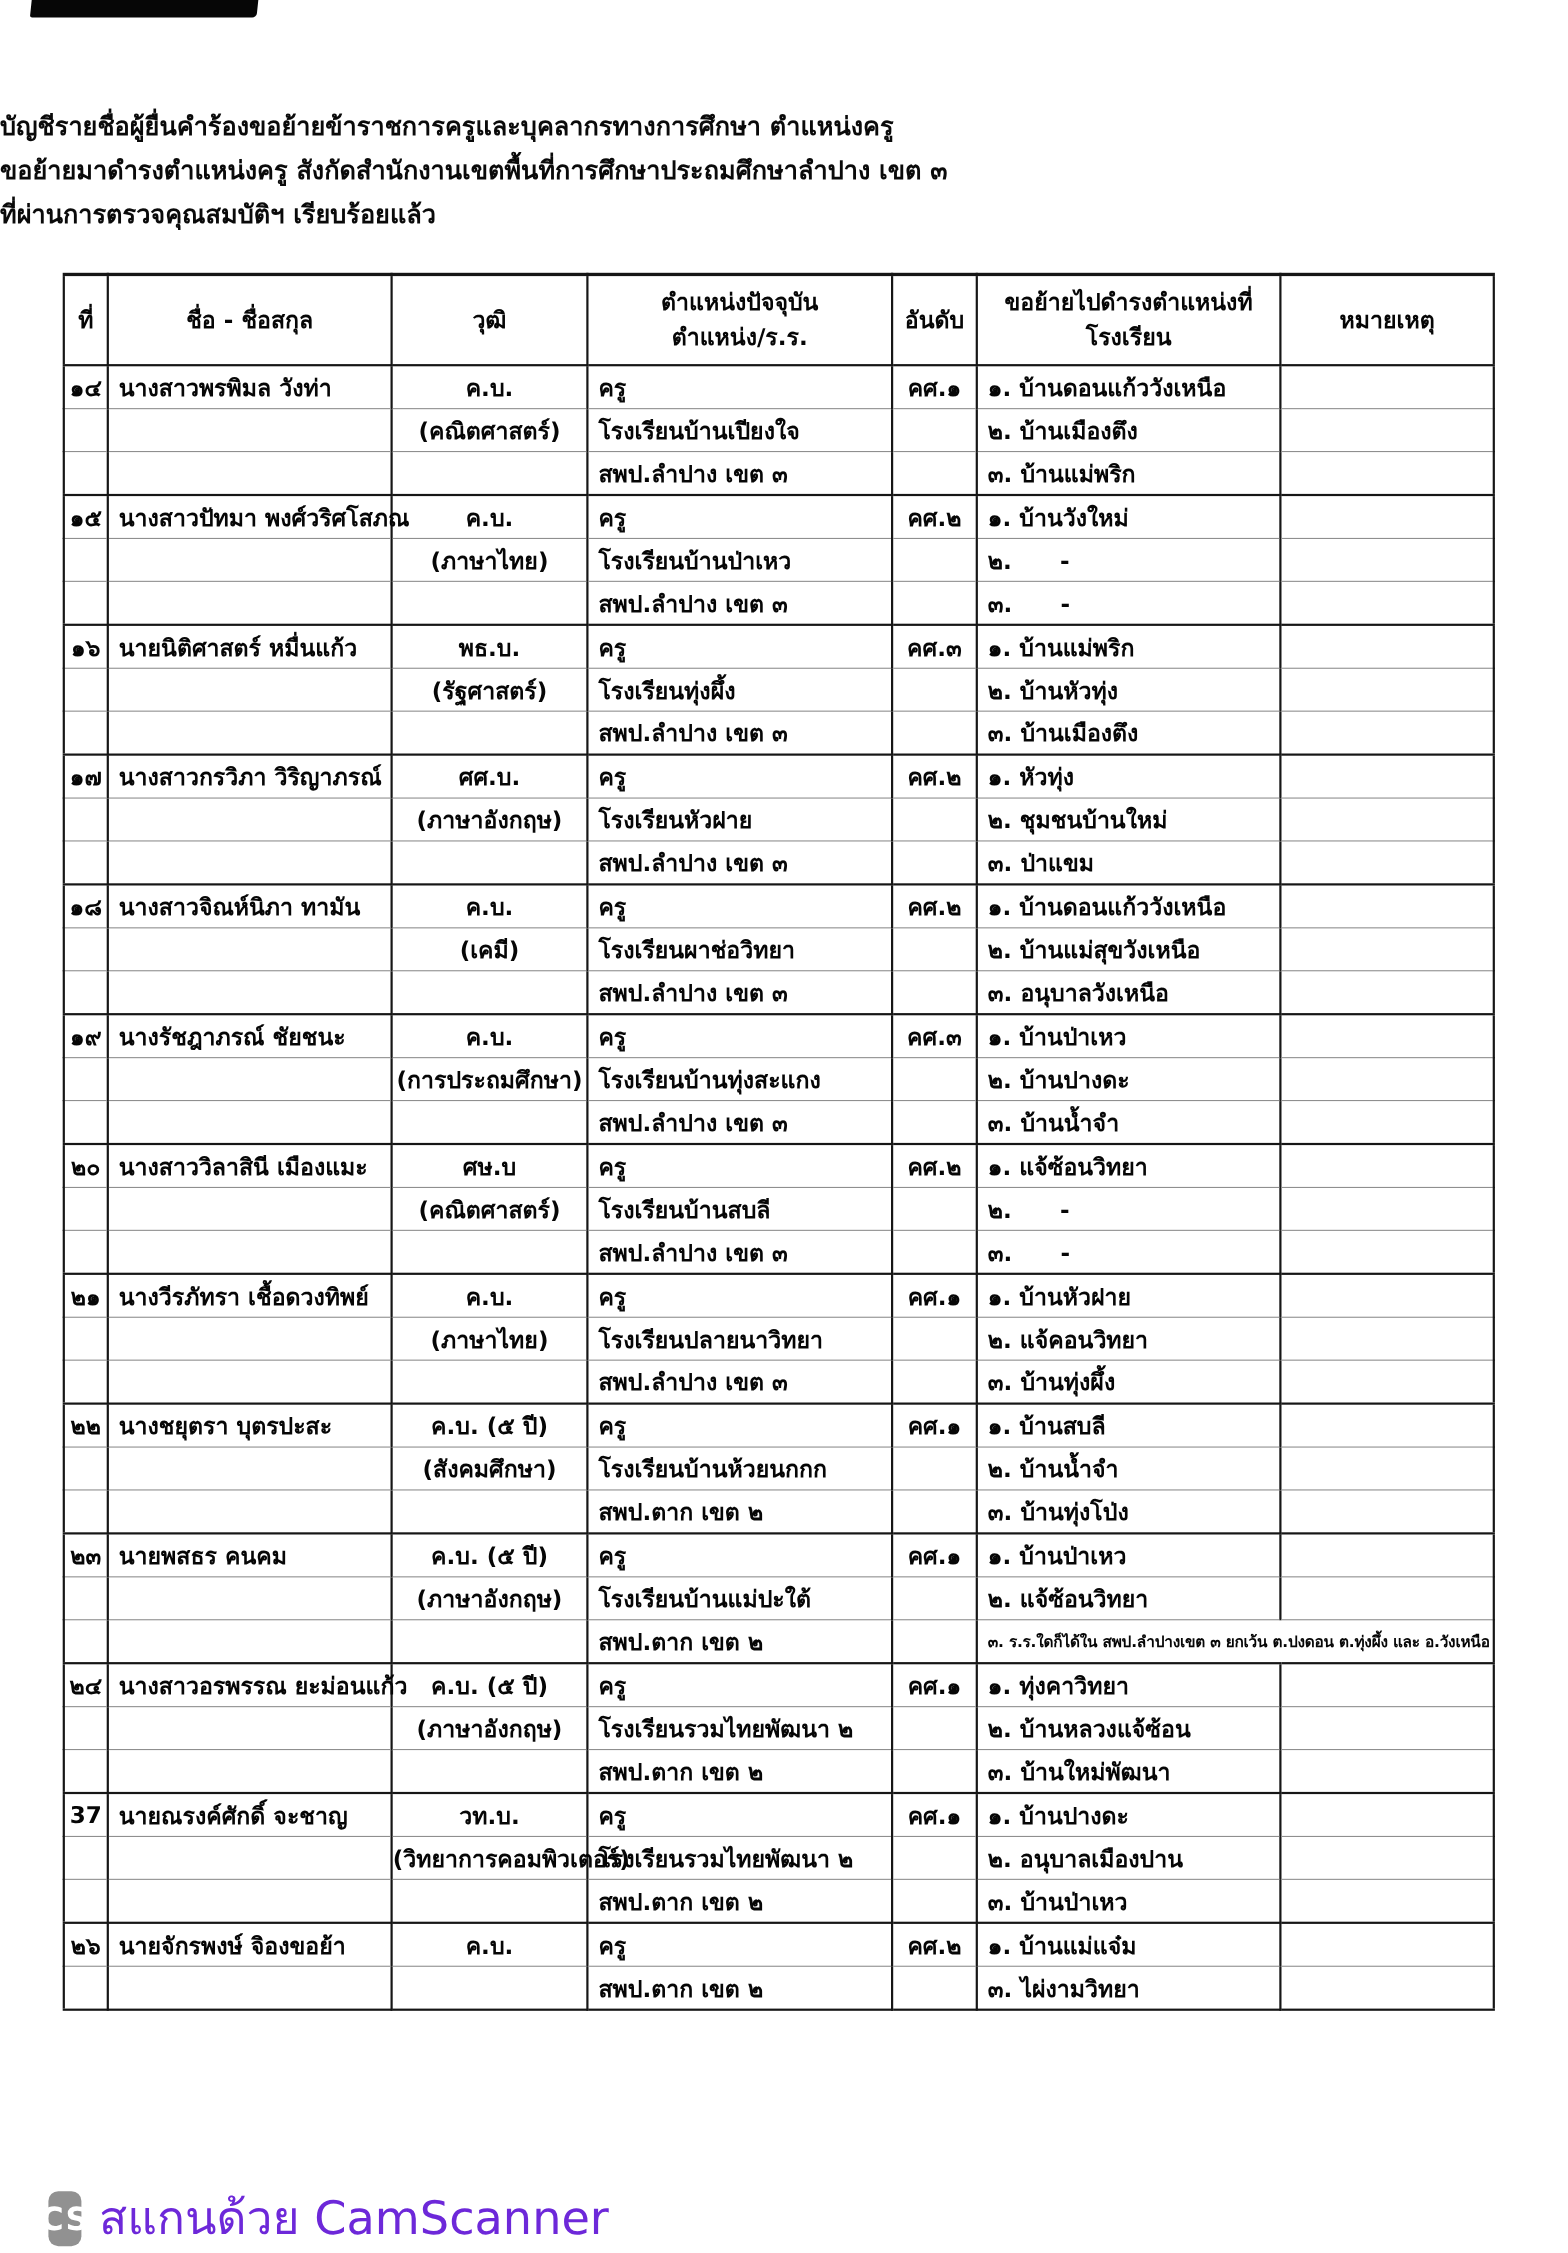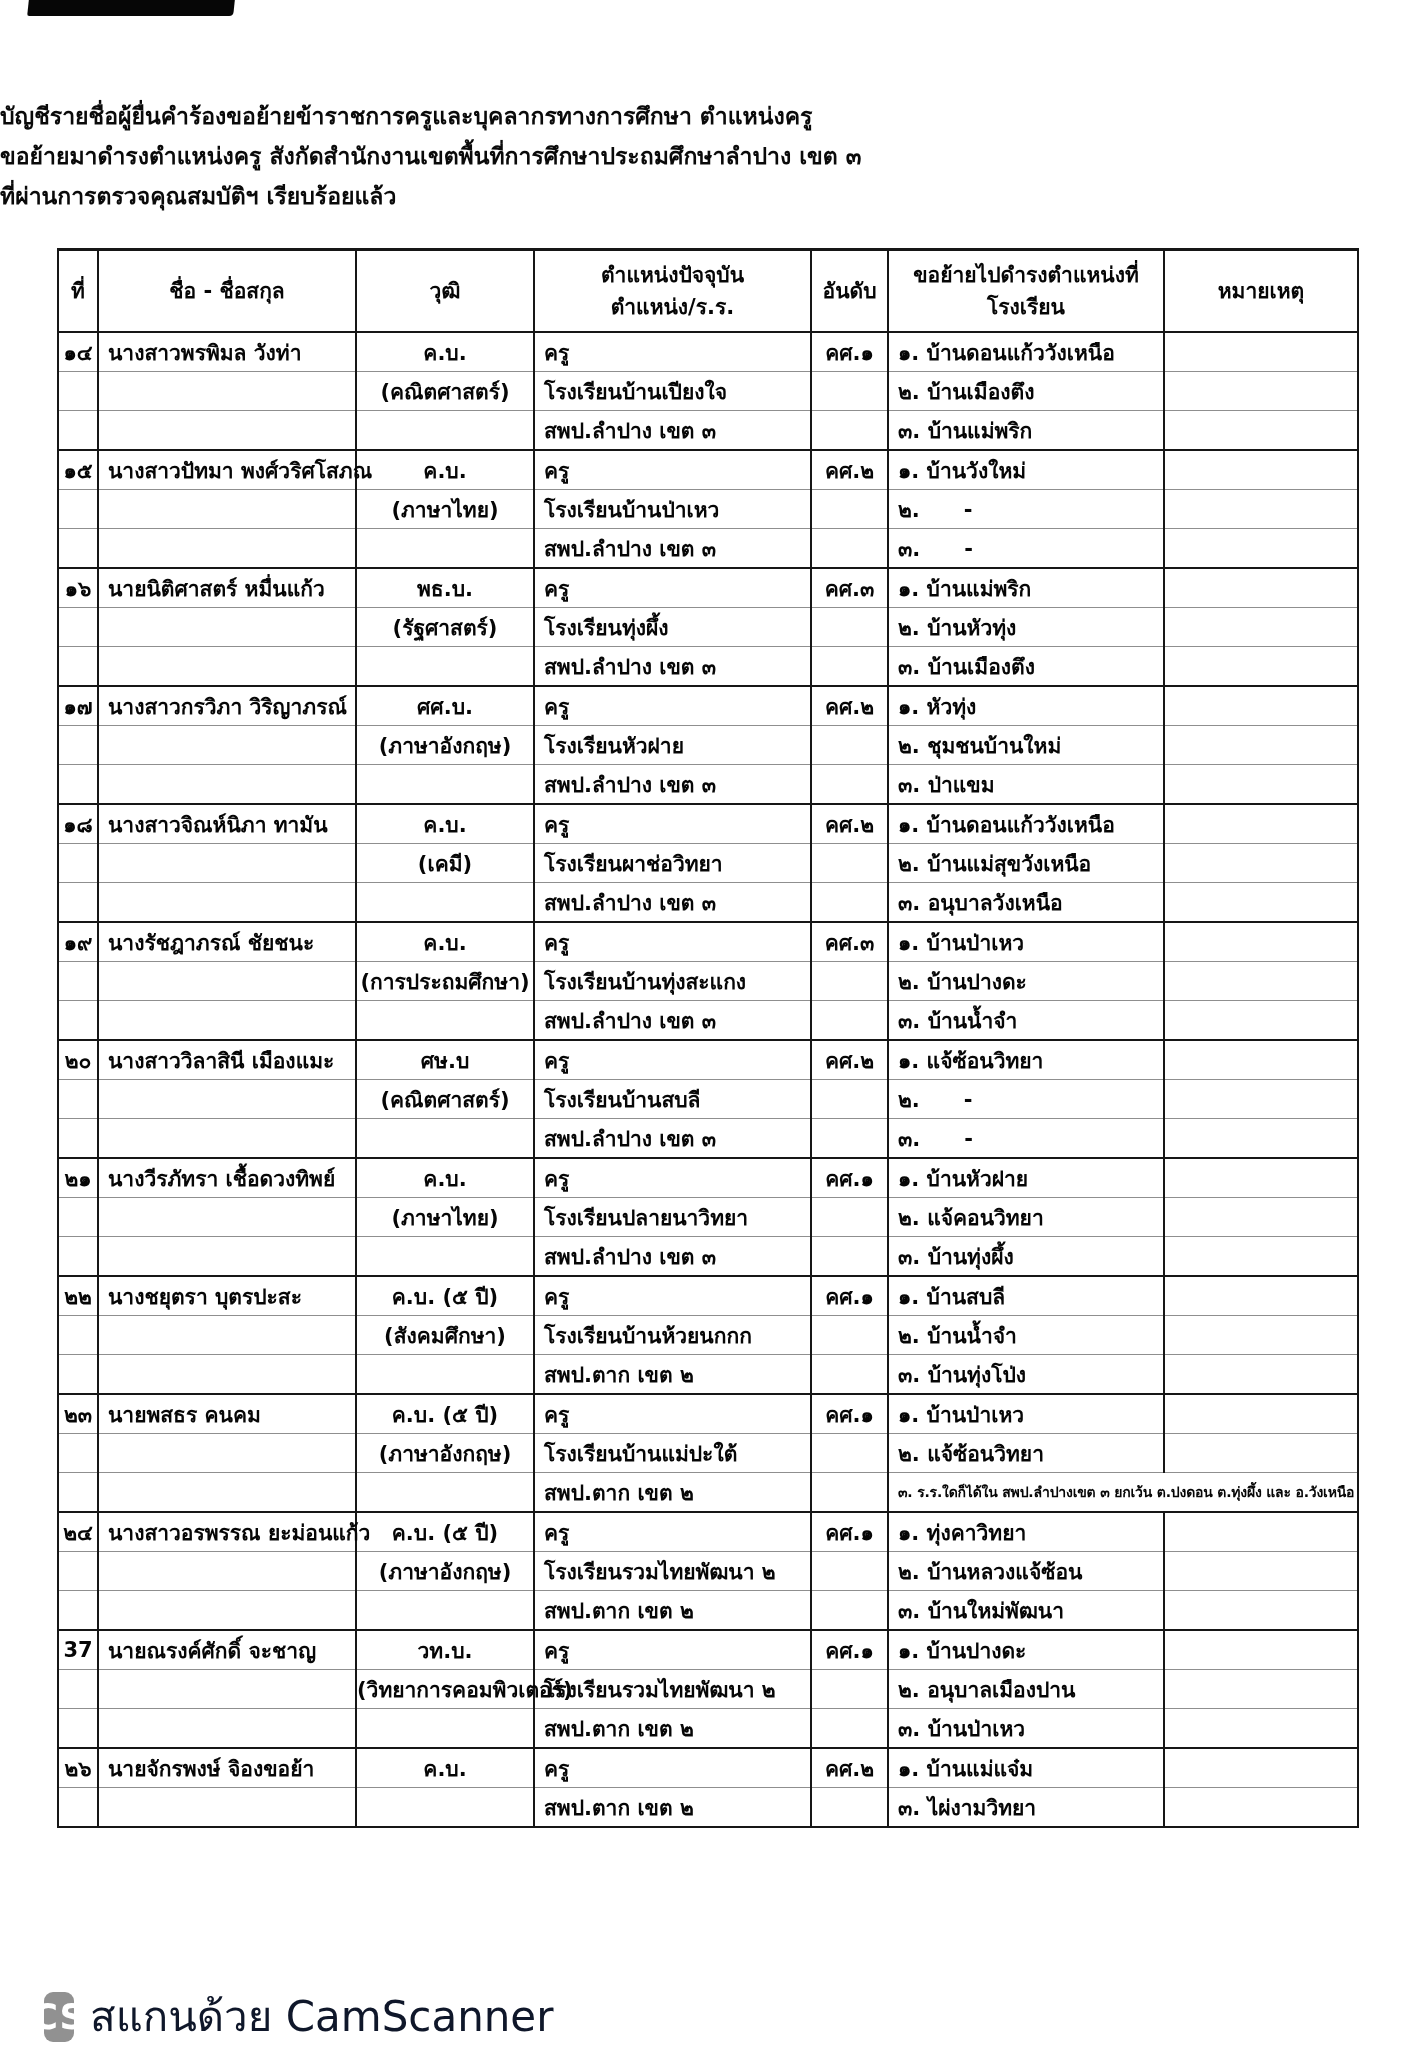--- a/index.html
+++ b/index.html
@@ -41,26 +41,26 @@
   td.c{text-align:center;}
   td.l{text-align:left;padding-left:9px;}
   td.small-note{font-size:14px;letter-spacing:-0.2px;}
   td.no-right{border-right:none;}
   .footer{
     position:absolute;top:1992px;left:44px;
     display:flex;align-items:center;gap:16px;
   }
   .cs-badge{
     width:30px;height:50px;background:#919191;border-radius:9px;
-    color:#ffffff;font-weight:bold;font-size:35px;
+    color:#ffffff;font-weight:bold;font-size:29px;
     display:flex;align-items:center;justify-content:center;
     letter-spacing:1px;
   }
   .footer-text{
-    color:#0f172a;font-size:42px;line-height:50px;white-space:nowrap;
+    color:#6d28d9;font-size:42px;line-height:50px;white-space:nowrap;
   }
 </style>
 </head>
 <body>
 
 <div class="scan-artifact"></div>
 
 <div class="titles">
   <div>บัญชีรายชื่อผู้ยื่นคำร้องขอย้ายข้าราชการครูและบุคลากรทางการศึกษา ตำแหน่งครู</div>
   <div>ขอย้ายมาดำรงตำแหน่งครู สังกัดสำนักงานเขตพื้นที่การศึกษาประถมศึกษาลำปาง เขต ๓</div>

